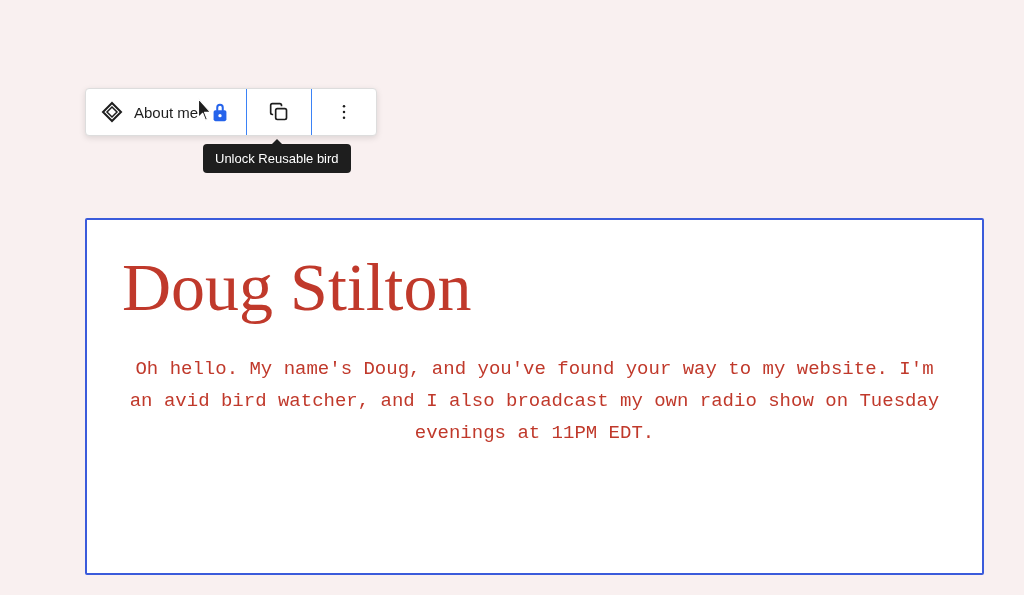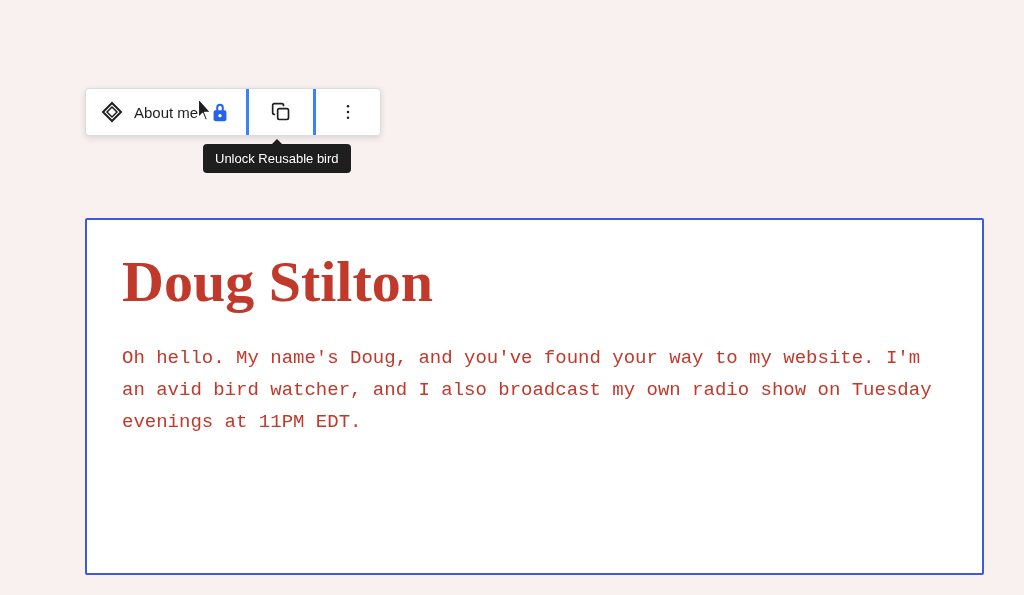--- a/index.html
+++ b/index.html
@@ -34,21 +34,21 @@
       overflow: visible;
       position: relative;
       z-index: 10;
     }
 
     .toolbar-section {
       display: flex;
       align-items: center;
       padding: 0 12px;
       height: 100%;
-      border-right: 3px solid #3b82f6;
+      border-right: 1px solid #3b82f6;
       gap: 8px;
     }
 
     .toolbar-section:last-child {
       border-right: none;
     }
 
     .block-icon {
       width: 28px;
       height: 28px;
@@ -145,33 +145,34 @@
       right: 40px;
       bottom: 20px;
       border: 2px solid #3b5bdb;
       border-radius: 2px;
       background: #fff;
       padding: 30px 35px;
       overflow: hidden;
     }
 
     .heading-text {
-      font-size: 58px;
-      font-weight: 700;
+      font-size: 68px;
+      font-weight: 400;
       color: #c0392b;
       line-height: 1.1;
       margin-bottom: 28px;
       font-family: Georgia, 'Times New Roman', serif;
     }
 
     .body-text {
       font-size: 19px;
       color: #c0392b;
       line-height: 1.7;
       font-family: 'Courier New', Courier, monospace;
+      text-align: center;
     }
   </style>
 </head>
 <body>
 
 <div class="toolbar-wrapper">
 
   <div class="toolbar">
 
     <div class="toolbar-section">

